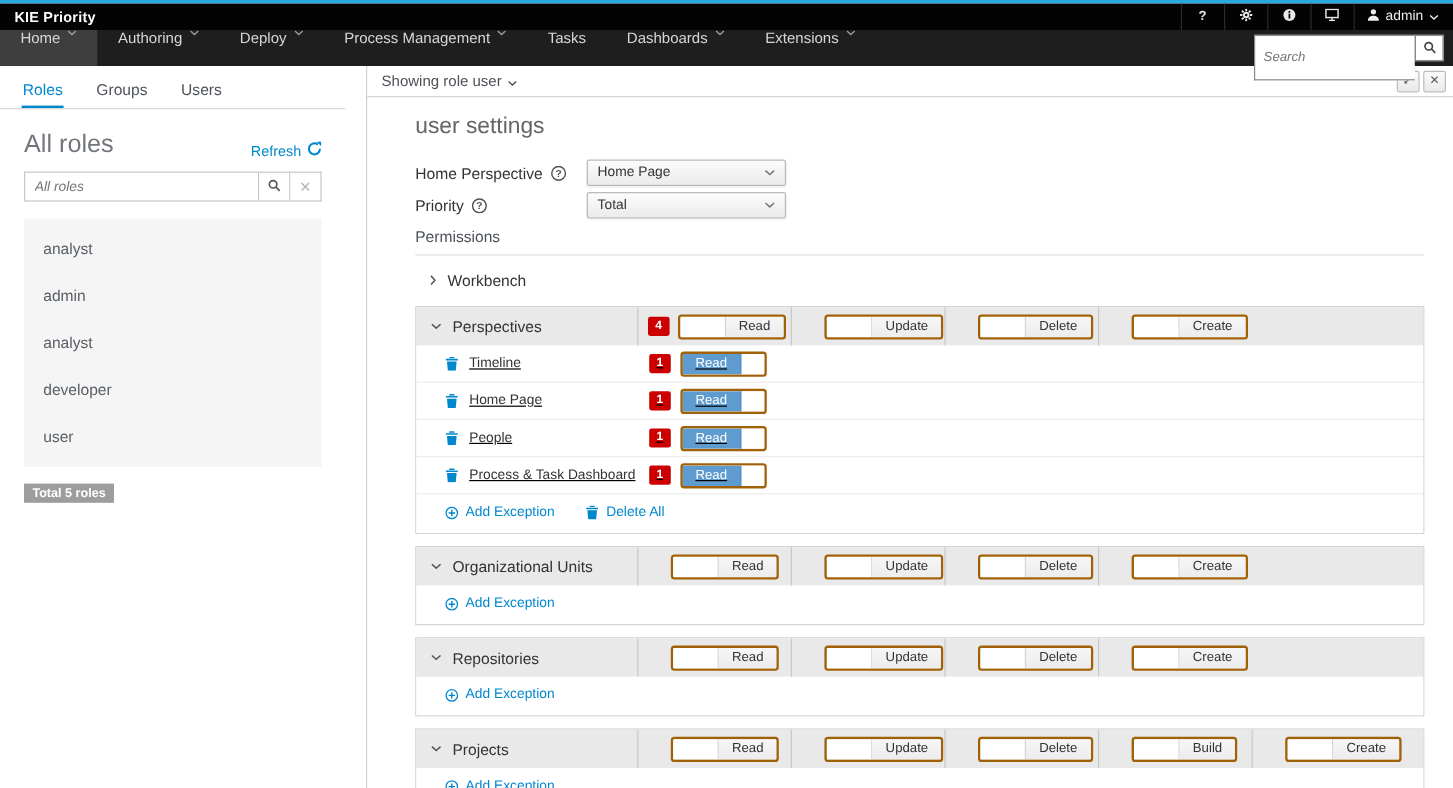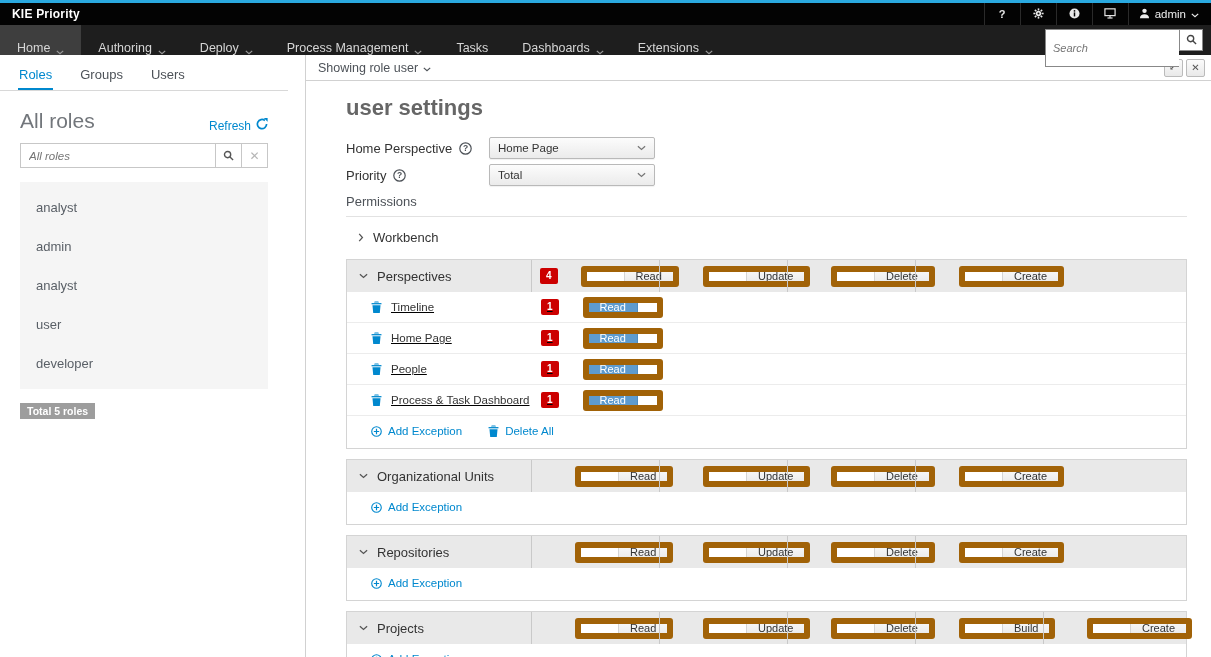--- a/index.html
+++ b/index.html
@@ -11,21 +11,21 @@
   .masthead { height:22px; background:#030303; display:flex; align-items:center; color:#fff; }
   .brand { font-size:12px; font-weight:bold; margin-left:12px; letter-spacing:.2px; }
   .mast-right { margin-left:auto; display:flex; align-items:stretch; height:100%; }
   .mast-btn { width:36px; display:flex; align-items:center; justify-content:center;
     border-left:1px solid #2a2a2a; color:#e8e8e8; font-size:11px; font-weight:bold; cursor:pointer; }
   .mast-user { display:flex; align-items:center; gap:5px; border-left:1px solid #2a2a2a;
     padding:0 12px 0 10px; font-size:11.5px; color:#ededed; cursor:pointer; }
 
   
   .navbar { height:30px; background:#1e1e1e; display:flex; align-items:stretch; position:relative; }
-  .nav-item { display:flex; align-items:flex-end; gap:6px; padding:0 17px; font-size:12.5px;
+  .nav-item { display:flex; align-items:flex-start; gap:6px; padding:0 17px; font-size:12.5px;
     color:#d6d6d6; cursor:pointer; }
   .nav-item.active { background:#3e3e3e; }
   .nav-caret { color:#9a9a9a; display:flex; }
   .nav-search { position:absolute; right:8px; top:4px; display:flex; height:22px; }
   .nav-search input { width:134px; height:38px; border:1px solid #888; border-right:none; padding:0 7px;
     font-size:11px; font-style:italic; color:#555; outline:none; font-family:inherit; }
   .nav-search button { width:24px; height:22px; background:#fff; border:1px solid #888; cursor:pointer;
     display:flex; align-items:center; justify-content:center; color:#444; }
 
   
@@ -54,21 +54,21 @@
 
   
   .panel-header { height:26px; flex:none; display:flex; align-items:center; border-bottom:1px solid #d1d1d1;
     padding:0 6px 0 12px; }
   .panel-title { font-size:12.5px; color:#4d5258; display:flex; align-items:center; gap:5px; cursor:pointer; }
   .panel-btns { margin-left:auto; display:flex; gap:3px; }
   .pbtn { width:19px; height:18px; border:1px solid #bbb; background:linear-gradient(#fbfbfb,#e9e9e9);
     border-radius:2px; display:flex; align-items:center; justify-content:center; color:#555;
     font-size:10px; cursor:pointer; line-height:1; }
   .panel-body { padding:14px 24px 10px 40px; overflow:hidden; }
-  .page-title { font-size:22px; font-weight:700; color:#666; margin-bottom:16px; }
+  .page-title { font-size:19px; font-weight:400; color:#666; margin-bottom:16px; }
 
   .field-row { display:flex; align-items:center; margin-bottom:5px; }
   .field-label { width:143px; font-size:13px; color:#333; display:flex; align-items:center; gap:7px; }
   .qicon { color:#4d5258; display:flex; }
   .select { width:166px; height:22px; border:1px solid #b9b9b9; border-radius:2px;
     background:linear-gradient(#fcfcfc,#ebebeb); display:flex; align-items:center; font-size:11.5px;
     color:#333; padding:0 8px; cursor:pointer; box-shadow:0 1px 1px rgba(0,0,0,.06); }
   .select .sel-caret { margin-left:auto; color:#777; display:flex; }
 
   .perm-label { font-size:13px; color:#4d5258; margin-top:8px; }
@@ -82,22 +82,22 @@
   .sec-header { display:flex; align-items:stretch; height:32px; background:#e9e9e9; padding-left:12px;
     cursor:pointer; }
   .sec-title-wrap { display:flex; align-items:center; gap:9px; width:172px; flex:none; }
   .sec-title { font-size:13px; color:#333; }
   .sec-chev { color:#555; display:flex; }
   .tcell { display:flex; align-items:center; width:128px; flex:none; padding-left:27px;
     border-left:1px solid #c9c9c9; }
   .tcell.with-badge { padding-left:8px; gap:7px; }
   .badge { background:#cc0000; color:#fff; font-size:10px; font-weight:bold; padding:2px 6px;
     border-radius:2px; line-height:1.2; }
-  .switch { display:inline-flex; align-items:stretch; height:21px; border:6px solid #a16207;
-    border-radius:3px; overflow:hidden; background:#fff; cursor:pointer; flex:none;margin-left:16px; }
+  .switch { display:inline-flex; align-items:stretch; height:21px; border:2px solid #a16207;
+    border-radius:3px; overflow:hidden; background:#fff; cursor:pointer; flex:none; }
   .sw-blank { width:38px; background:#fff; border-right:1px solid #d4d4d4; }
   .sw-label { display:flex; align-items:center; padding:0 11px; font-size:11px; color:#333;
     background:linear-gradient(#f6f6f6,#ececec); white-space:nowrap; }
   .switch.on .sw-label { background:#5e9bce; color:#fff; border-right:1px solid #4d8cc0; }
   .switch.on .sw-blank { width:19px; border-right:none; }
   .sec-body { background:#fff; }
   .exc-row { display:flex; align-items:center; height:31px; padding-left:24px; border-bottom:1px solid #ececec;text-decoration:underline; }
   .exc-trash { color:#0088ce; display:flex; cursor:pointer; }
   .exc-name { width:150px; margin-left:9px; font-size:11.5px; color:#333; }
   .exc-row .badge { margin-right:8px; }
@@ -250,22 +250,22 @@
             </svg></span>
         </span>
       <span class="sbtn dim">
           <span>✕</span>
         </span>
     </div>
     <div class="role-list" id="role-list">
         <div class="role-item">analyst</div>
         <div class="role-item">admin</div>
         <div class="role-item">analyst</div>
+        <div class="role-item">developer</div>
         <div class="role-item">user</div>
-        <div class="role-item">developer</div>
       </div>
     <span class="total-badge">Total 5 roles</span>
   </div>
 
   <div class="spacer"></div>
 
   <div class="main">
     <div class="panel-header">
       <span class="panel-title">
         <span>Showing role user</span>

